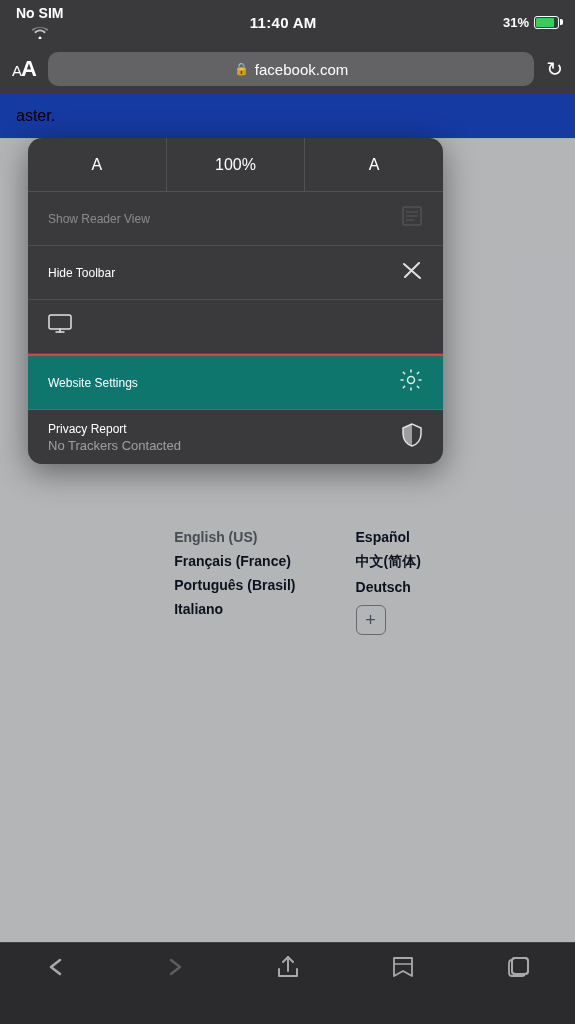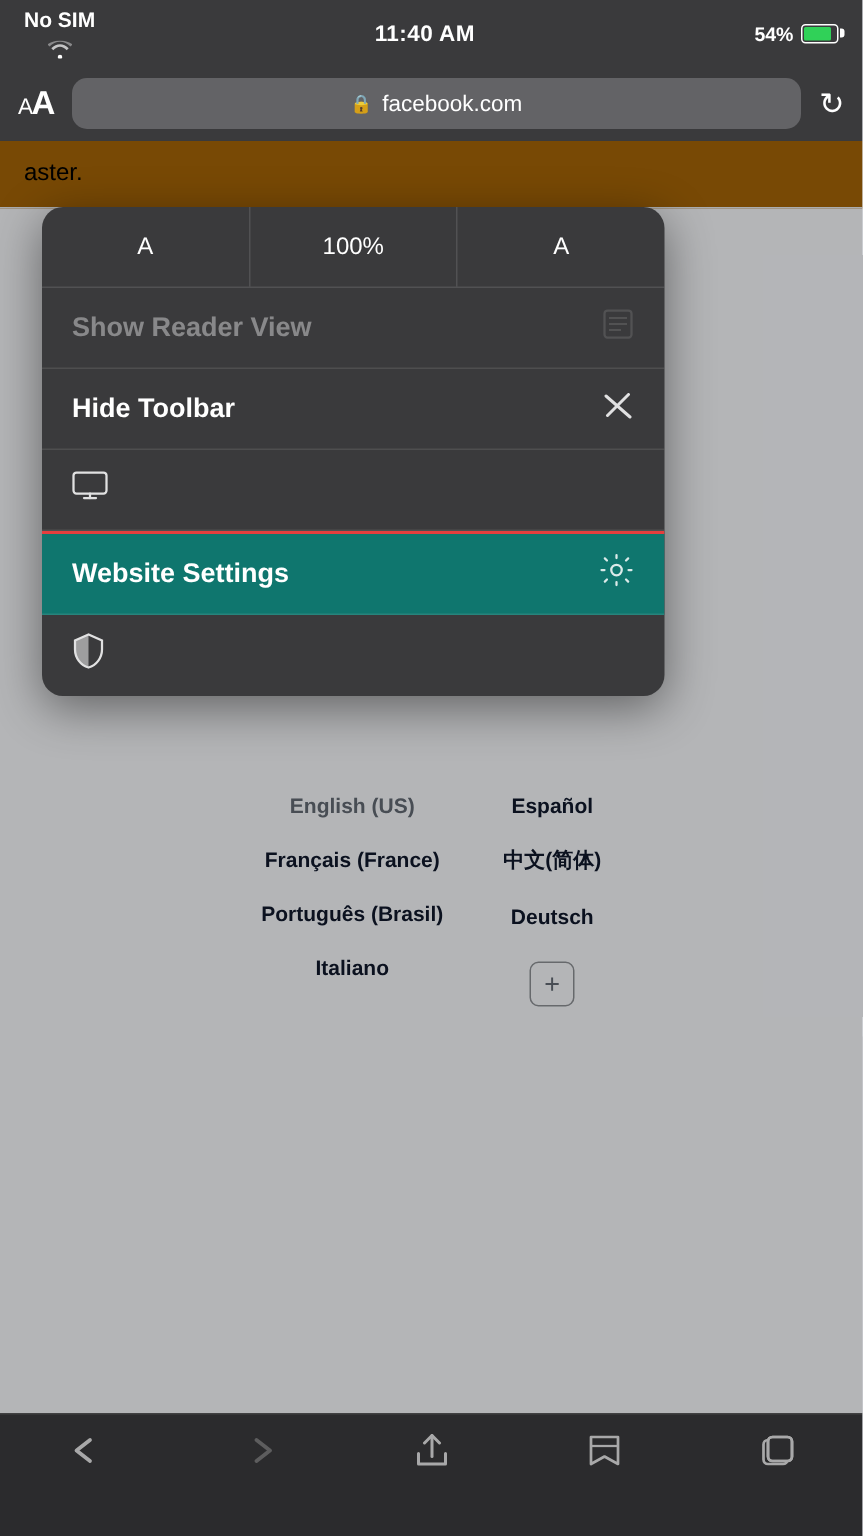--- a/index.html
+++ b/index.html
@@ -108,21 +108,21 @@
       font-size: 12px;
       opacity: 0.9;
     }
     .refresh-btn {
       color: white;
       font-size: 20px;
     }
 
     
     .hint-bar {
-      background: #a16207;
+      background: #1d4ed8;
       height: 45px;
       display: flex;
       align-items: center;
       padding: 0 16px;
       border-bottom: 1px solid #e5e7eb;
     }
 
     
     .dropdown-menu {
       position: absolute;
@@ -173,22 +173,22 @@
       padding: 0 20px;
       height: 54px;
       border-bottom: 1px solid rgba(255,255,255,0.10);
       cursor: pointer;
     }
     .menu-item:last-child {
       border-bottom: none;
     }
     .menu-item-text {
       color: white;
-      font-size: 18px;
-      font-weight: 700;
+      font-size: 12px;
+      font-weight: 400;
     }
     .menu-item-text.dimmed {
       color: rgba(255,255,255,0.4);
     }
     .menu-item-icon {
       color: white;
       font-size: 20px;
       opacity: 0.85;
     }
     .menu-item-icon.dimmed {
@@ -247,22 +247,23 @@
     .footer-lang {
       margin-top: 60px;
       padding: 20px;
       display: flex;
       justify-content: center;
       gap: 40px;
     }
     .lang-col {
       display: flex;
       flex-direction: column;
-      align-items: center;
-      gap: 20px;
+      align-items: flex-start;
+      gap: 8px;
+      margin-left: 20px;
     }
     .lang-link {
       color: #606770;
       font-size: 14px;
       font-weight: 600;
       text-decoration: none;
     }
     .lang-link.active {
       color: #0f172a;
     }
@@ -325,21 +326,21 @@
     <span>No SIM</span>
 
     <svg width="16" height="12" viewBox="0 0 16 12" fill="white">
       <path d="M8 9.5a1.5 1.5 0 1 1 0 3 1.5 1.5 0 0 1 0-3z"></path>
       <path d="M3.5 6.5C5 5 6.4 4.2 8 4.2s3 .8 4.5 2.3l1.3-1.4C12 3.4 10.1 2.5 8 2.5S4 3.4 2.2 5.1z" opacity=".7"></path>
       <path d="M1 4C3.1 1.9 5.4.8 8 .8s4.9 1.1 7 3.2L16.4 2.6C13.9.9 11.1 0 8 0S2.1.9-.4 2.6z" opacity=".4"></path>
     </svg>
   </div>
   <div class="status-center">11:40 AM</div>
   <div class="status-right">
-    <span>54%</span>
+    <span>31%</span>
     <div class="battery">
       <div class="battery-fill"></div>
     </div>
   </div>
 </div>
 
 <div class="browser-toolbar">
   <div class="aa-button">
     <span class="small-font-a">A</span>
     <span class="large-font-a">A</span>
@@ -413,20 +414,24 @@
       <span class="menu-item-text">Website Settings</span>
       <span class="menu-item-icon">
         <svg width="24" height="24" viewBox="0 0 24 24" fill="none">
           <circle cx="12" cy="12" r="3.5" stroke="white" stroke-width="1.5"></circle>
           <path d="M12 2v2M12 20v2M4.22 4.22l1.42 1.42M18.36 18.36l1.42 1.42M2 12h2M20 12h2M4.22 19.78l1.42-1.42M18.36 5.64l1.42-1.42" stroke="white" stroke-width="1.5" stroke-linecap="round"></path>
         </svg>
       </span>
     </div>
 
     <div class="menu-item">
+      <div class="menu-item-subtext">
+        <span class="menu-item-text">Privacy Report</span>
+        <span class="menu-item-subtitle">No Trackers Contacted</span>
+      </div>
       <span class="menu-item-icon">
         <svg width="22" height="24" viewBox="0 0 22 24" fill="none">
           <path d="M11 1L2 5v6c0 5.5 3.8 10.7 9 12 5.2-1.3 9-6.5 9-12V5L11 1z" stroke="white" stroke-width="1.5" fill="none"></path>
           <path d="M11 1L2 5v6c0 5.5 3.8 10.7 9 12V1z" fill="white" opacity="0.6"></path>
         </svg>
       </span>
     </div>
   </div>
 
   <div class="or-separator">

